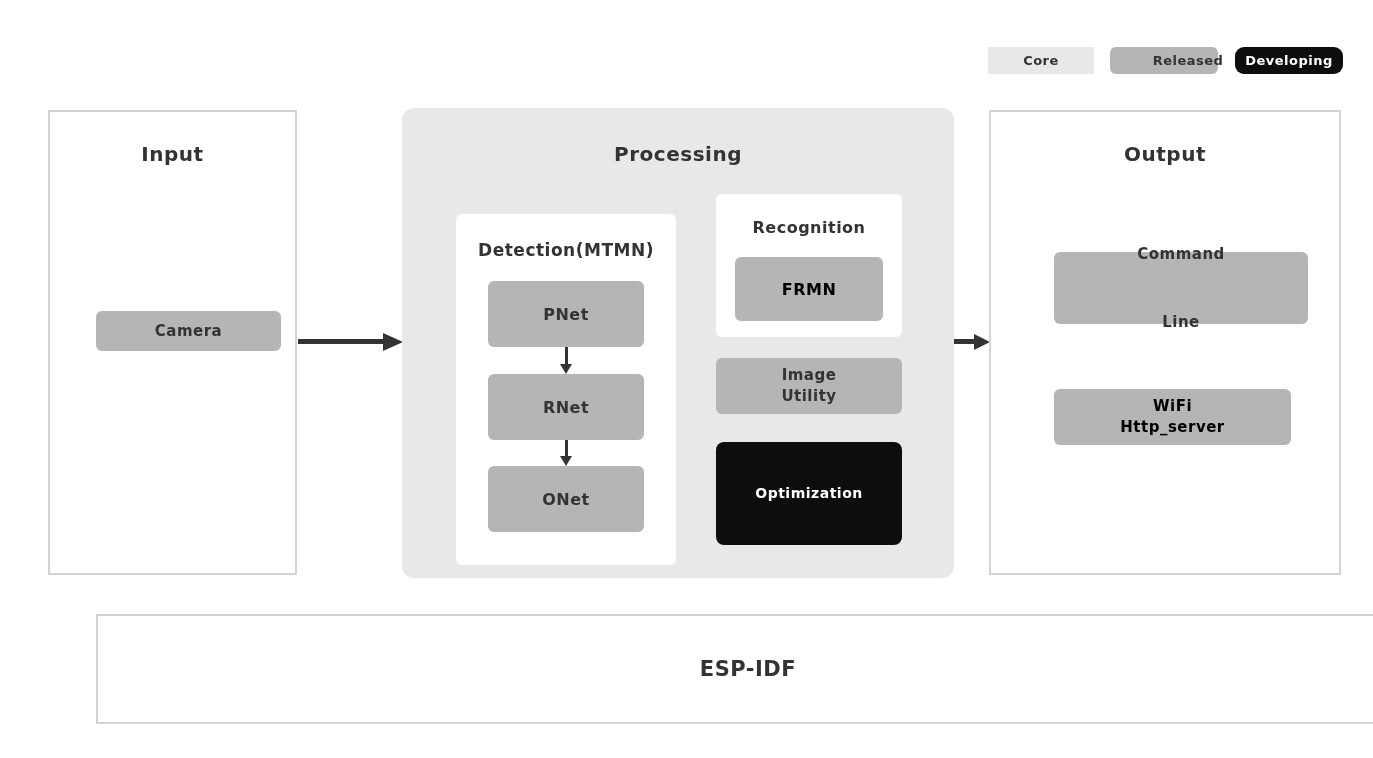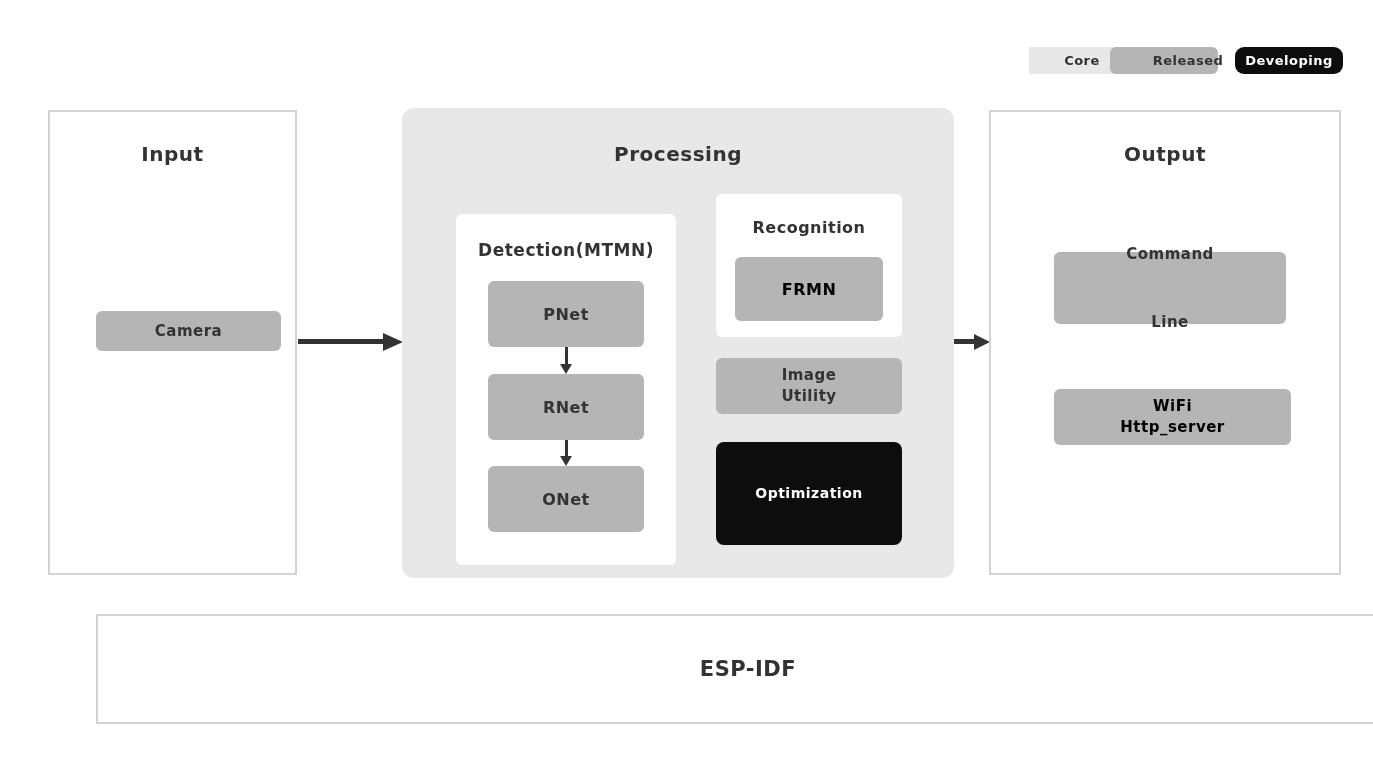--- a/index.html
+++ b/index.html
@@ -19,21 +19,21 @@
     height: 27px;
     display: flex;
     align-items: center;
     justify-content: center;
     font-size: 13px;
     font-weight: bold;
     letter-spacing: 0.5px;
     color: var(--text-dark, #333333);
     box-sizing: border-box;
   }
-  .legend-core       { left: 1029px;  width: 106px; background: var(--container-gray, #e8e8e8); }
+  .legend-core       { left: 988px;  width: 106px; background: var(--container-gray, #e8e8e8); }
   .legend-released   { left: 1110px; width: 108px; background: var(--node-gray, #b5b5b5); border-radius: 6px; padding-left: 48px; }
   .legend-developing { left: 1235px; width: 108px; background: var(--black, #0d0d0d); color: #ffffff; border-radius: 9px; }
 
   
   .container {
     position: absolute;
     background: #ffffff;
     border: 2px solid var(--border-gray, #d3d3d3);
     box-sizing: border-box;
     padding-left: 12px;
@@ -107,21 +107,21 @@
   .node-black { background: var(--black, #0d0d0d); color: #ffffff; border-radius: 8px; font-size: 14px; }
   .dark-text  { color: #000000; }
 
   .node-camera  { left: 46px; top: 199px; width: 185px; height: 40px; }
   .node-pnet    { left: 32px; top: 67px;  width: 156px; height: 66px; font-size: 16px; }
   .node-rnet    { left: 32px; top: 160px; width: 156px; height: 66px; font-size: 16px; }
   .node-onet    { left: 32px; top: 252px; width: 156px; height: 66px; font-size: 16px; }
   .node-frmn    { left: 19px; top: 63px;  width: 148px; height: 64px; font-size: 16px; }
   .node-imgutil { left: 314px; top: 250px; width: 186px; height: 56px; }
   .node-opt     { left: 314px; top: 334px; width: 186px; height: 103px; }
-  .node-cmd     { left: 63px; top: 140px; width: 232px; height: 72px; gap: 47px; }
+  .node-cmd     { left: 63px; top: 140px; width: 254px; height: 72px; gap: 47px; }
   .node-wifi    { left: 63px; top: 277px; width: 237px; height: 56px; }
 
   
   .h-arrow { position: absolute; }
   .h-arrow .shaft { position: absolute; background: var(--arrow, #333333); }
   .h-arrow .head {
     position: absolute;
     width: 0; height: 0;
     border-top: 9px solid transparent;
     border-bottom: 9px solid transparent;

